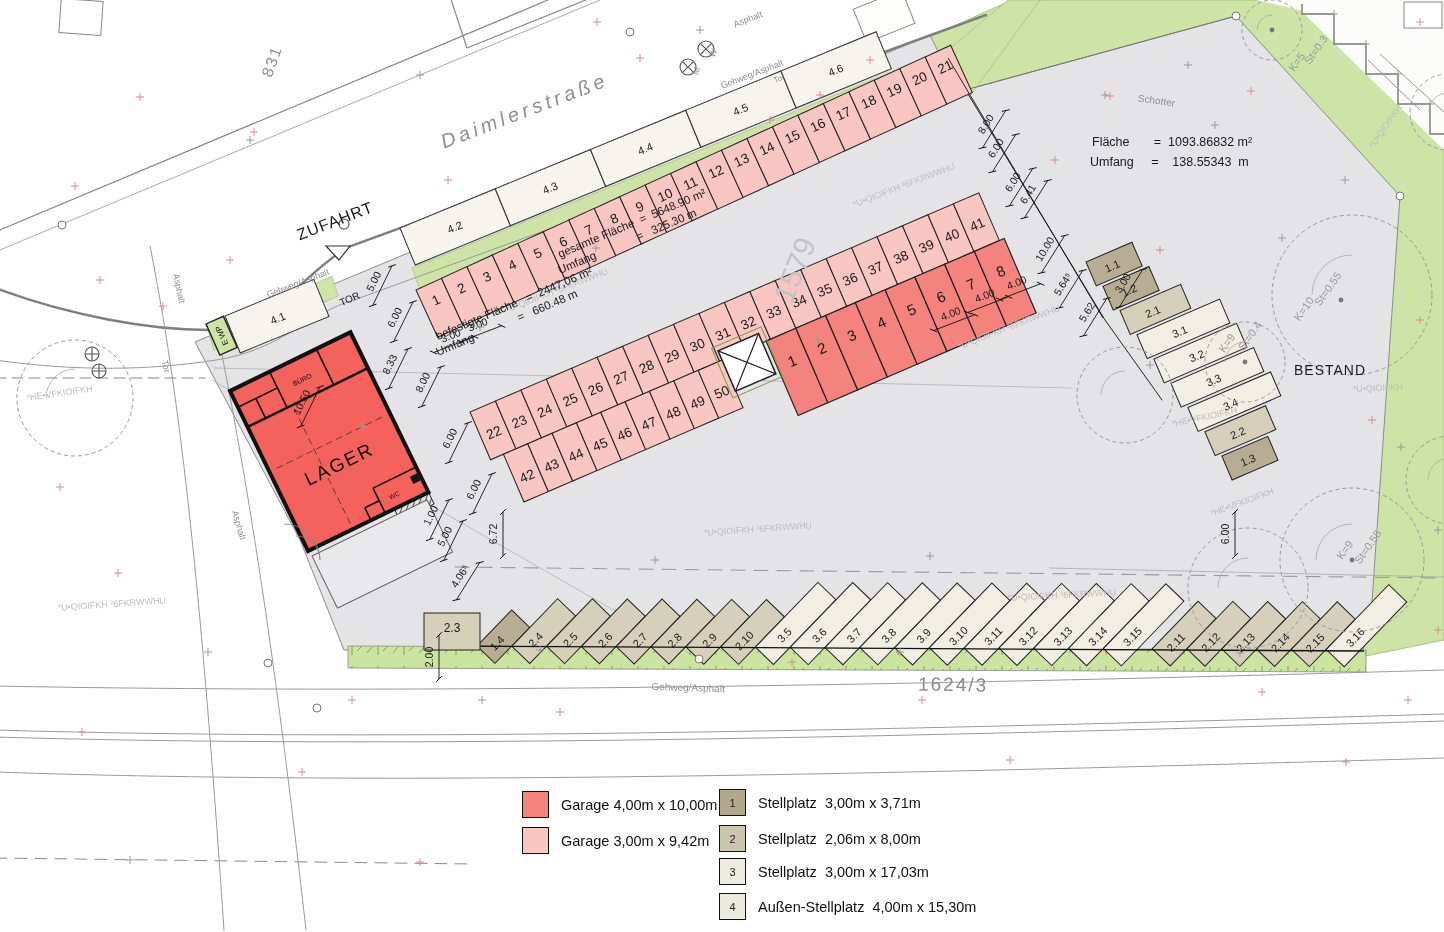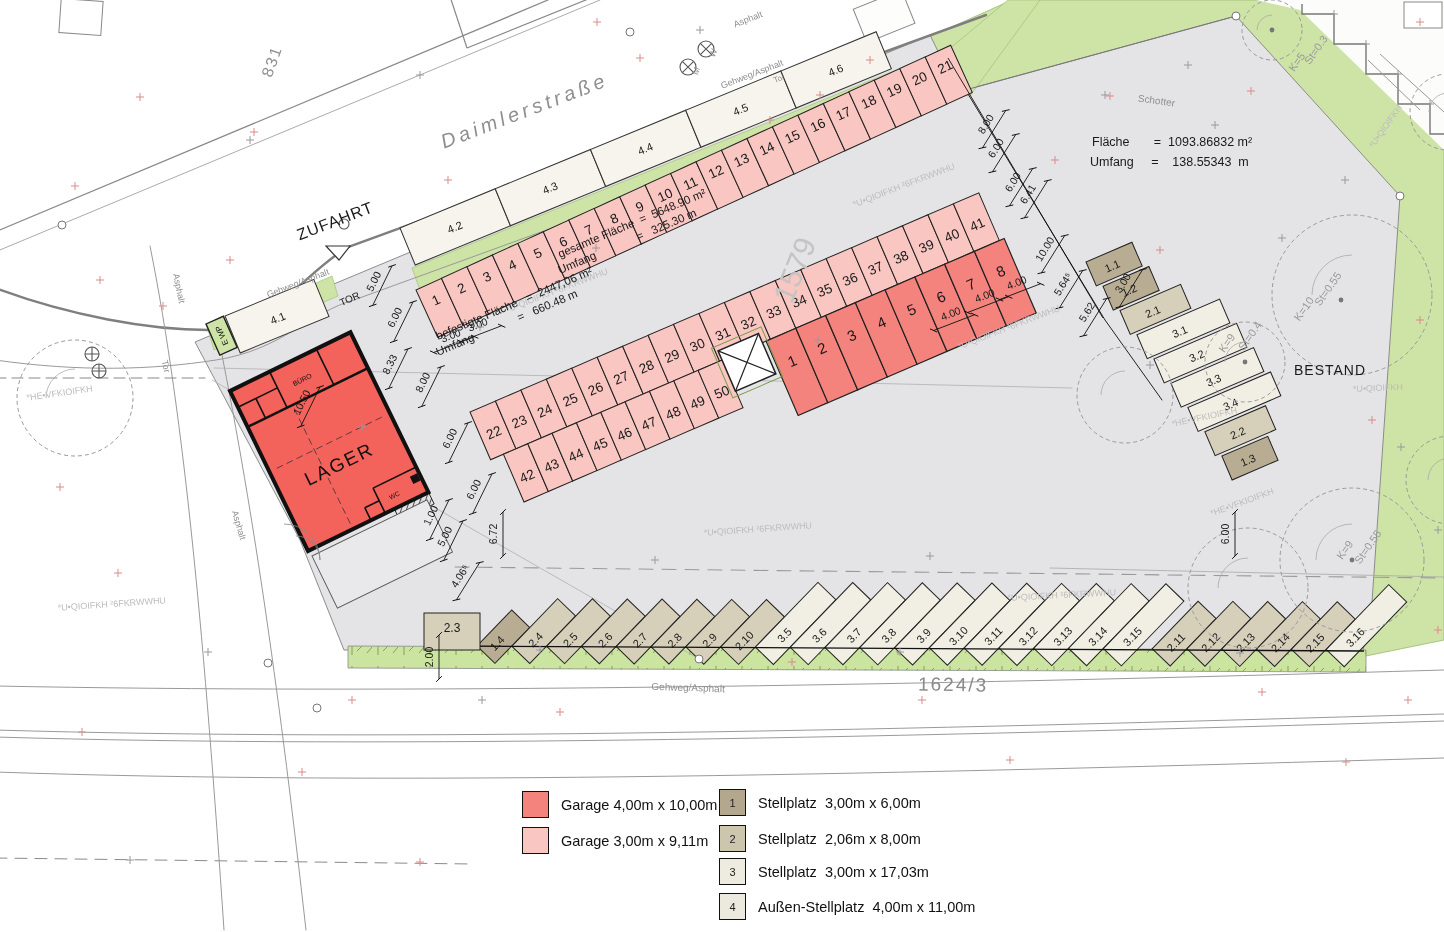--- a/index.html
+++ b/index.html
@@ -627,32 +627,32 @@
   <text x="438" y="356" font-size="11.5" fill="#1a1a1a" text-anchor="start" xml:space="preserve" transform="rotate(-23 438 356)">Umfang               =   660.48 m</text>
 </svg>
 
 <div id="legend">
       <div class="lg-row" style="left: 522px; top: 791px;">
         <div class="lg-swatch" style="background: rgb(244, 131, 125);"></div>
         <div class="lg-label">Garage 4,00m x 10,00m</div>
       </div>
       <div class="lg-row" style="left: 522px; top: 827px;">
         <div class="lg-swatch" style="background: rgb(249, 198, 194);"></div>
-        <div class="lg-label">Garage 3,00m x 9,11m</div>
+        <div class="lg-label">Garage 3,00m x 9,42m</div>
       </div>
       <div class="lg-row" style="left: 719px; top: 789px;">
         <div class="lg-swatch" style="background: rgb(179, 168, 142);">1</div>
-        <div class="lg-label">Stellplatz  3,00m x 6,00m</div>
+        <div class="lg-label">Stellplatz  3,00m x 3,71m</div>
       </div>
       <div class="lg-row" style="left: 719px; top: 825px;">
         <div class="lg-swatch" style="background: rgb(205, 198, 174);">2</div>
         <div class="lg-label">Stellplatz  2,06m x 8,00m</div>
       </div>
       <div class="lg-row" style="left: 719px; top: 858px;">
         <div class="lg-swatch" style="background: rgb(238, 235, 224);">3</div>
         <div class="lg-label">Stellplatz  3,00m x 17,03m</div>
       </div>
       <div class="lg-row" style="left: 719px; top: 893px;">
         <div class="lg-swatch" style="background: rgb(236, 234, 222);">4</div>
-        <div class="lg-label">Außen-Stellplatz  4,00m x 11,00m</div>
+        <div class="lg-label">Außen-Stellplatz  4,00m x 15,30m</div>
       </div>
     </div>
 </div>
 
 </body></html>

